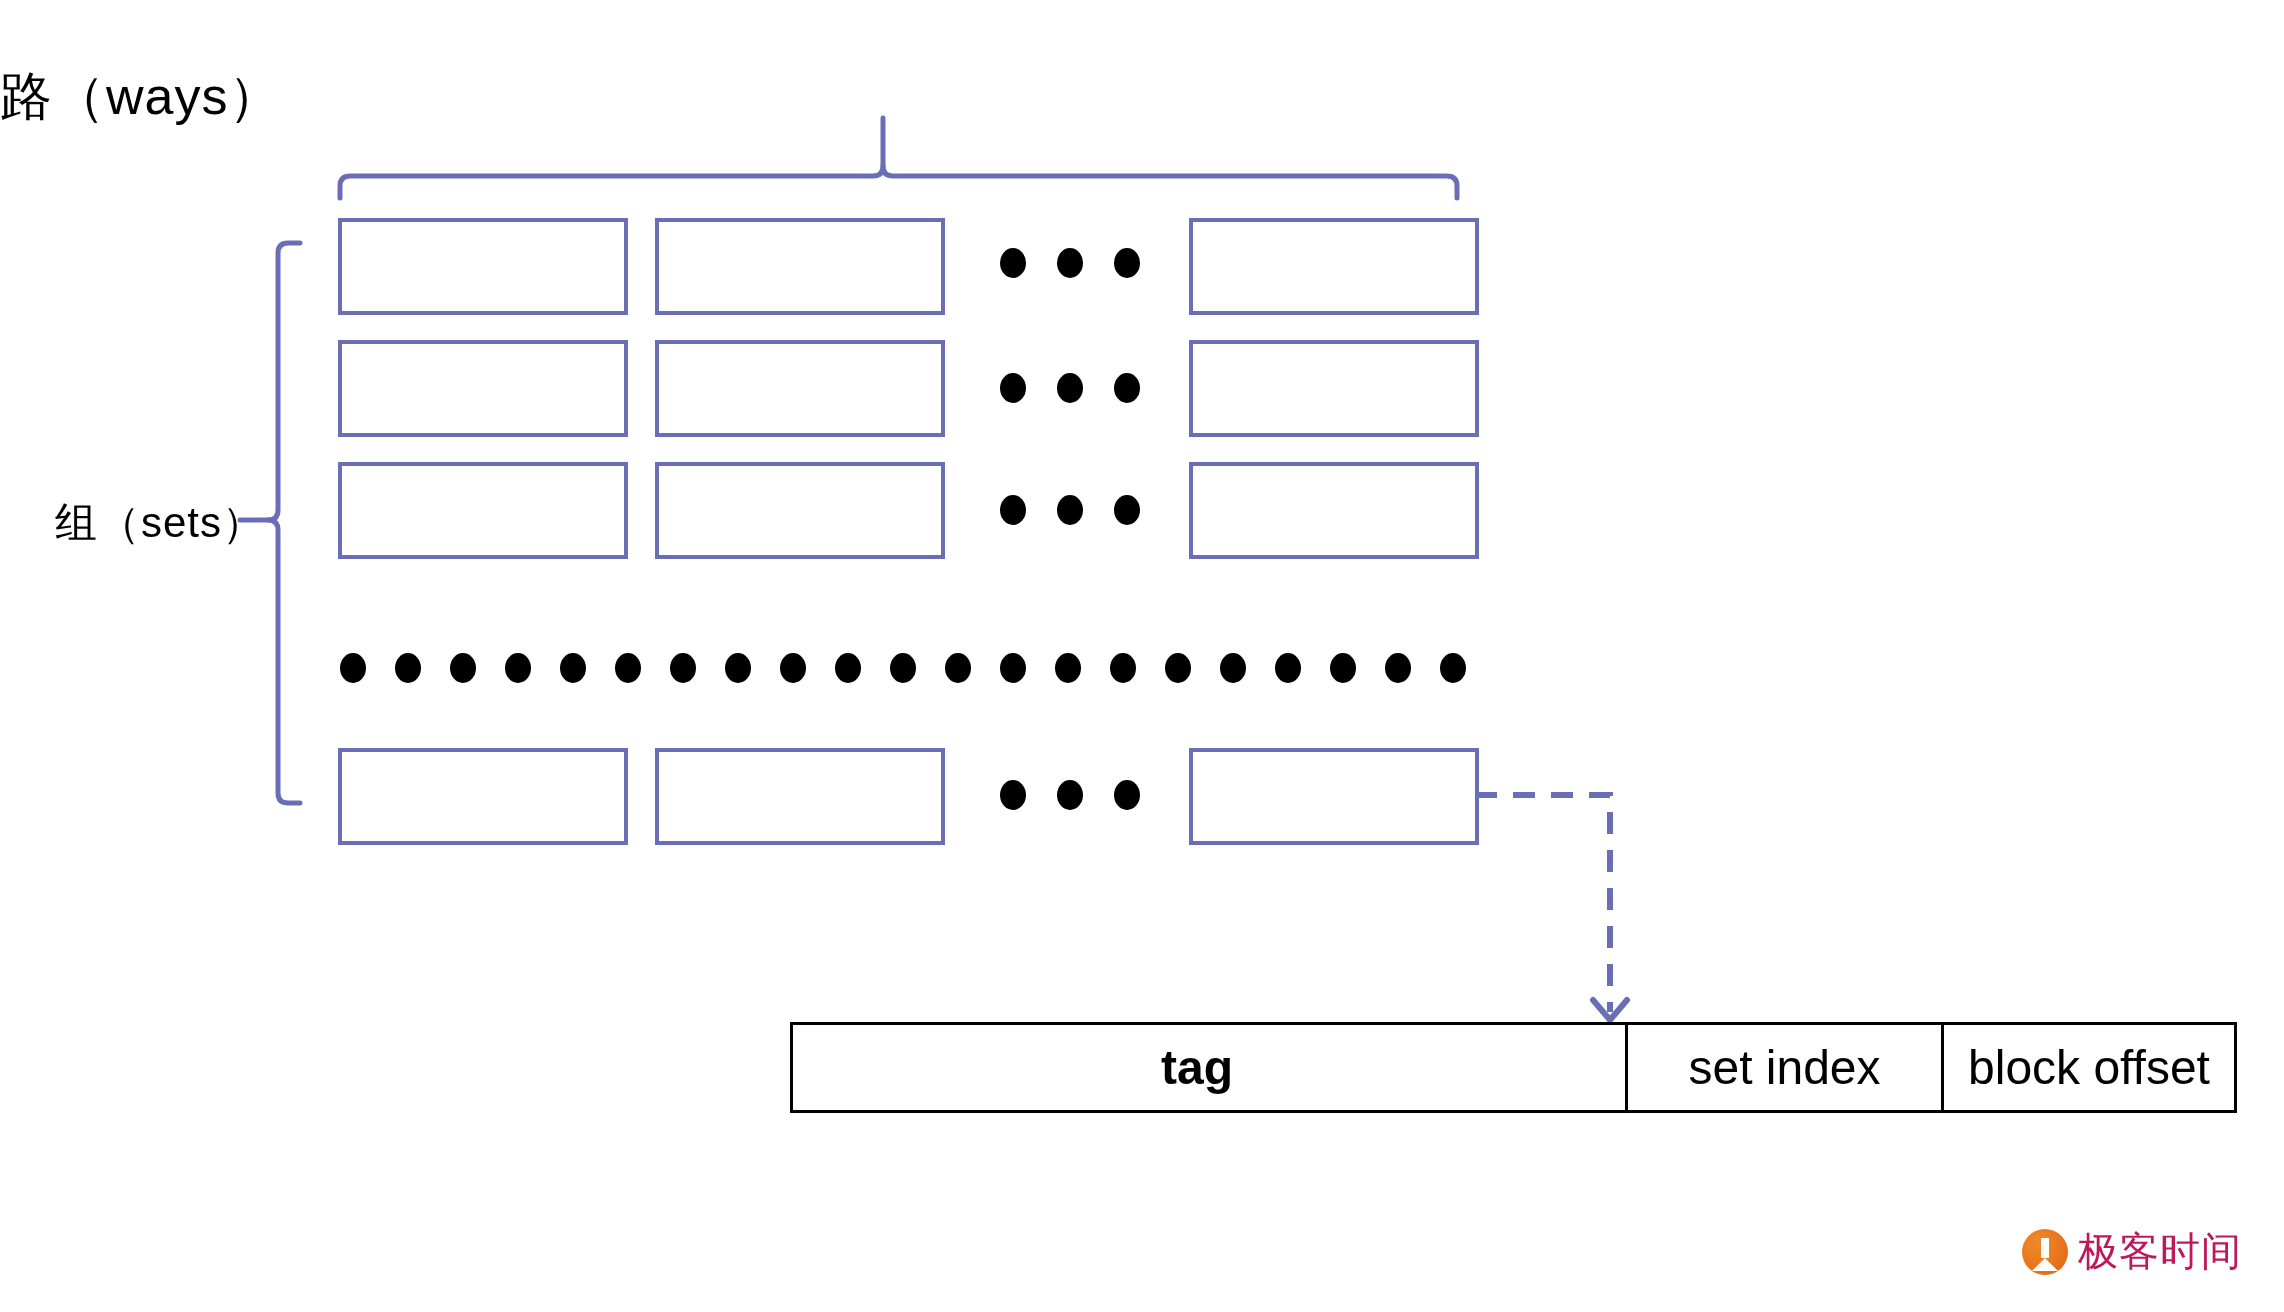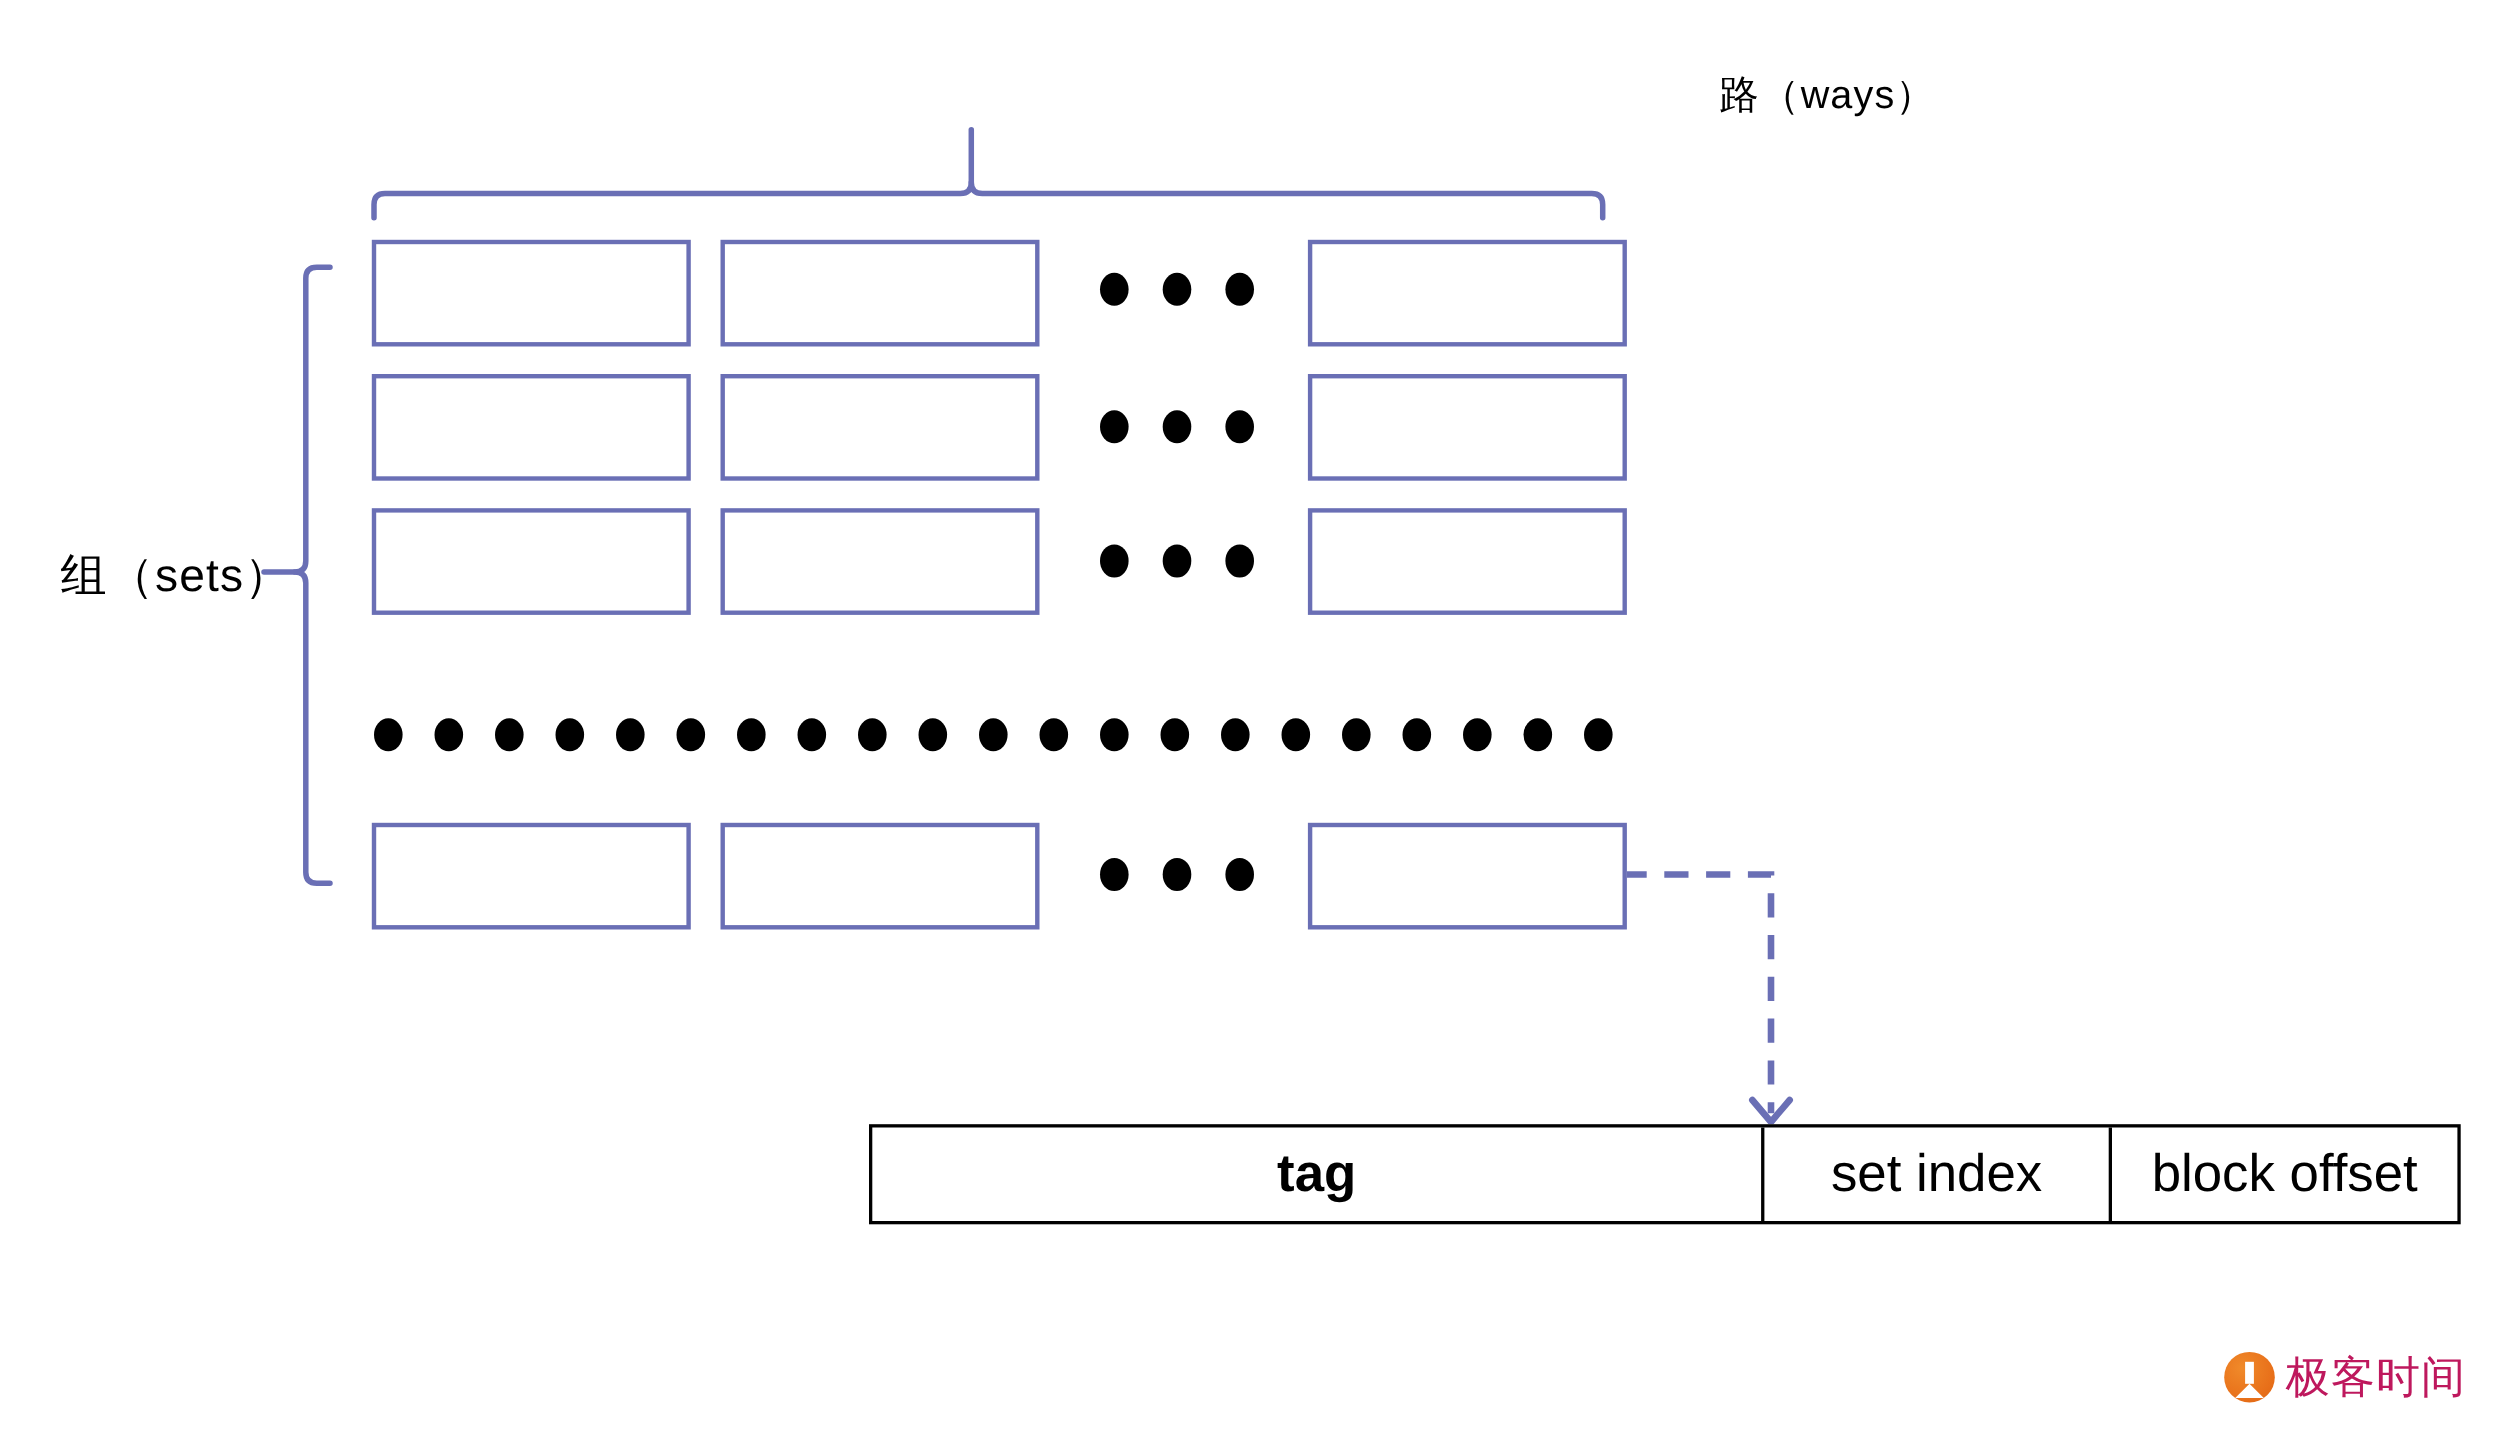--- a/index.html
+++ b/index.html
@@ -38,22 +38,22 @@
   .label-cn {
     position: absolute;
     color: #000000;
     font-family: "Liberation Sans", "DejaVu Sans", sans-serif;
     white-space: nowrap;
   }
   #ways-label {
     left: 0;
     top: 62px;
     width: 1760px;
-    text-align: right;
-    font-size: 36px;
+    text-align: left;
+    font-size: 52px;
     letter-spacing: 1px;
   }
   #sets-label {
     left: 0px;
     top: 495px;
     width: 245px;
     text-align: right;
     font-size: 42px;
     letter-spacing: 1px;
     padding-left: 20px;
@@ -84,21 +84,21 @@
     align-items: center;
     justify-content: center;
     font-size: 48px;
     color: #000000;
     font-family: "Liberation Sans", "DejaVu Sans", sans-serif;
   }
   #addr-block .field + .field {
     border-left: 3px solid #000000;
   }
   .f-tag { width: 808px; font-weight: bold; }
-  .f-set { width: 316px; }
+  .f-set { width: 316px; margin-left: 24px; }
   .f-off { flex: 1 1 auto; text-align: right; }
 
   
   #logo {
     position: absolute;
     left: 2022px;
     top: 1224px;
     display: flex;
     align-items: center;
     gap: 10px;

